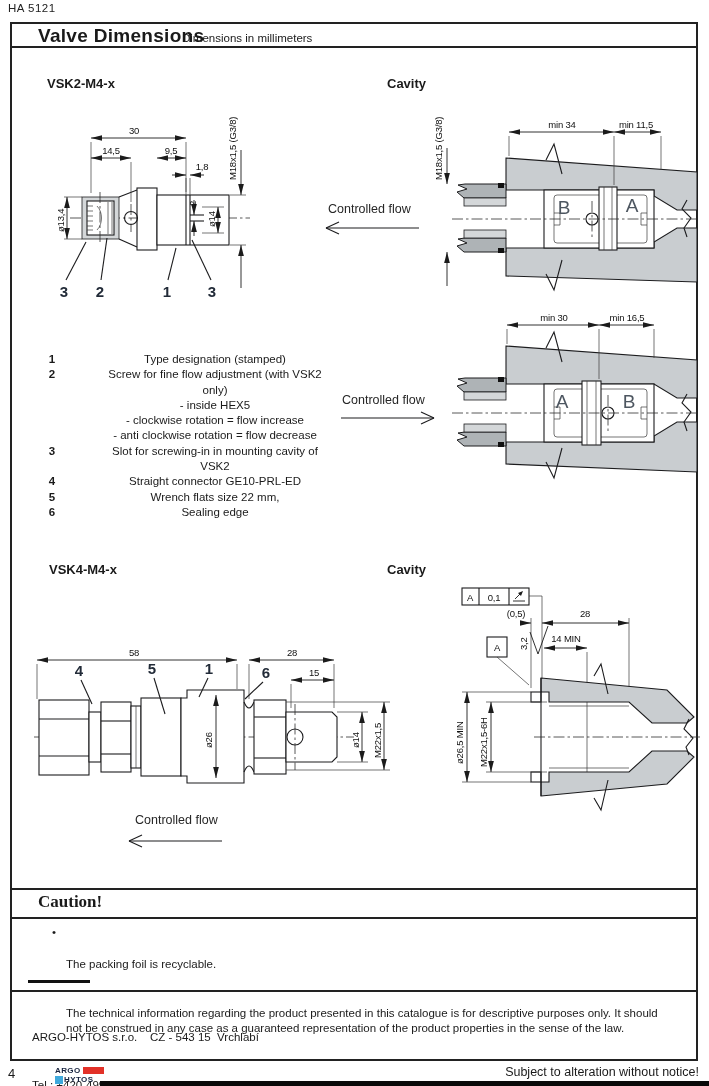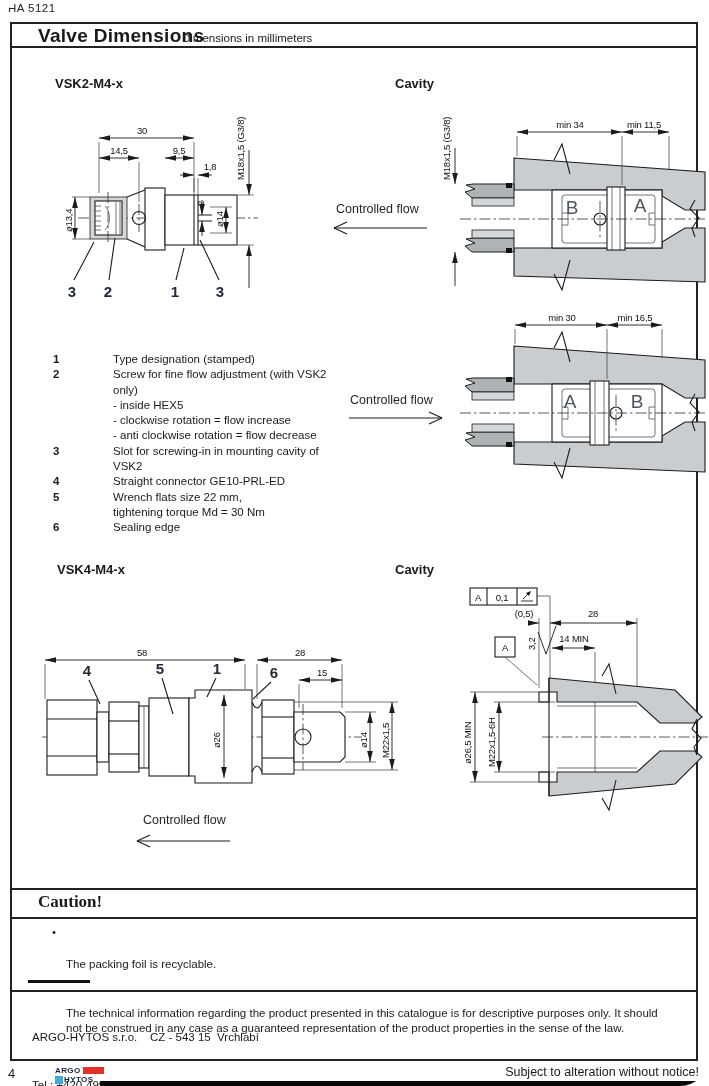--- a/index.html
+++ b/index.html
@@ -1,24 +1,24 @@
 <!DOCTYPE html>
 <html><head>
 <meta charset="utf-8">
 <style>
   html,body{margin:0;padding:0;background:#ffffff;}
   .page{position:relative;width:709px;height:1086px;background:#fff;
-        font-family:"Liberation Sans",sans-serif;color:#1a1a1a;overflow:hidden;border-radius:29px;}
+        font-family:"Liberation Sans",sans-serif;color:#1a1a1a;overflow:hidden;}
   .doc-code{position:absolute;left:8px;top:2px;font-size:11.5px;letter-spacing:.5px;color:#222;}
   .frame{position:absolute;left:10px;top:22px;width:688px;height:1039px;
          border:2px solid #222;box-sizing:border-box;}
   .divider{position:absolute;left:0;right:0;height:2px;background:#222;}
   .vd-title{position:absolute;left:26px;top:1px;font-size:19px;font-weight:bold;letter-spacing:.3px;}
   .vd-sub{position:absolute;left:170px;top:8px;font-size:11.5px;}
-  .drawings{position:absolute;left:12px;top:24px;width:684px;height:838px;overflow:hidden;}
+  .drawings{position:absolute;left:4px;top:24px;width:684px;height:838px;overflow:hidden;text-align:center;}
   .sec-title{position:absolute;font-size:13px;font-weight:bold;}
   .dsvg{position:absolute;}
   .notes{position:absolute;left:29px;top:304px;width:280px;font-size:11.5px;line-height:15.3px;}
   .nrow{display:flex;}
   .nnum{width:14px;font-weight:bold;flex:none;}
   .ntxt{flex:1;margin-left:46px;}
   .caution-title{position:absolute;left:26px;top:868px;font-size:17px;font-weight:bold;font-family:Liberation Serif, serif;}
   .caution-body{position:absolute;left:30px;top:901px;right:22px;font-size:11.5px;line-height:15px;}
   .brow{display:flex;margin-bottom:2px;}
   .bdot{width:24px;text-align:center;flex:none;}
@@ -261,24 +261,20 @@
           </div>
         <div class="nrow">
             <span class="nnum">4</span>
             <span class="ntxt">Straight connector GE10-PRL-ED</span>
           </div>
         <div class="nrow">
             <span class="nnum">5</span>
             <span class="ntxt">Wrench flats size 22 mm,</span>
           </div>
         <div class="nrow">
-            <span class="nnum"></span>
-            <span class="ntxt">tightening torque Md = 30 Nm</span>
-          </div>
-        <div class="nrow">
             <span class="nnum">6</span>
             <span class="ntxt">Sealing edge</span>
           </div>
       </div>
 
       <div class="sec-title" style="left:33px;top:514px">VSK4-M4-x</div>
       <div class="sec-title" style="left:371px;top:514px">Cavity</div>
 
       <svg class="dsvg" style="left:16px;top:594px" width="395" height="215" viewBox="0 0 395 215">
         <g>

